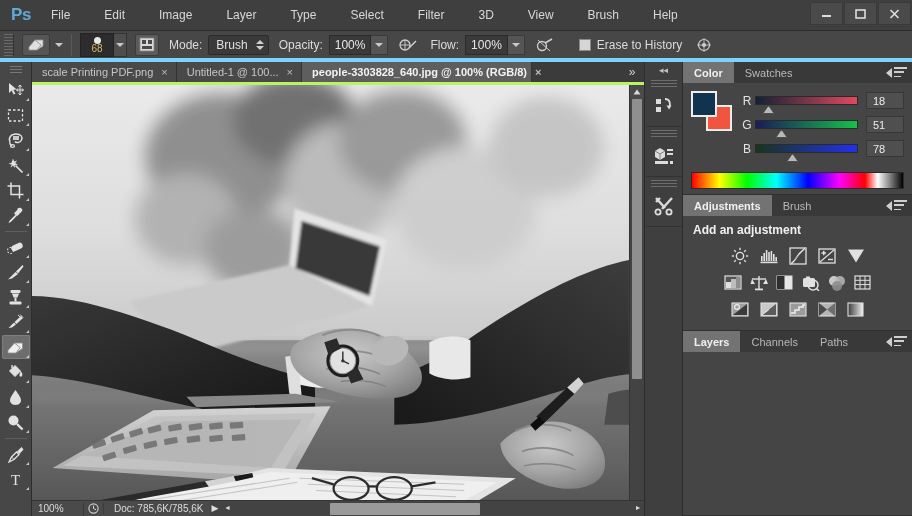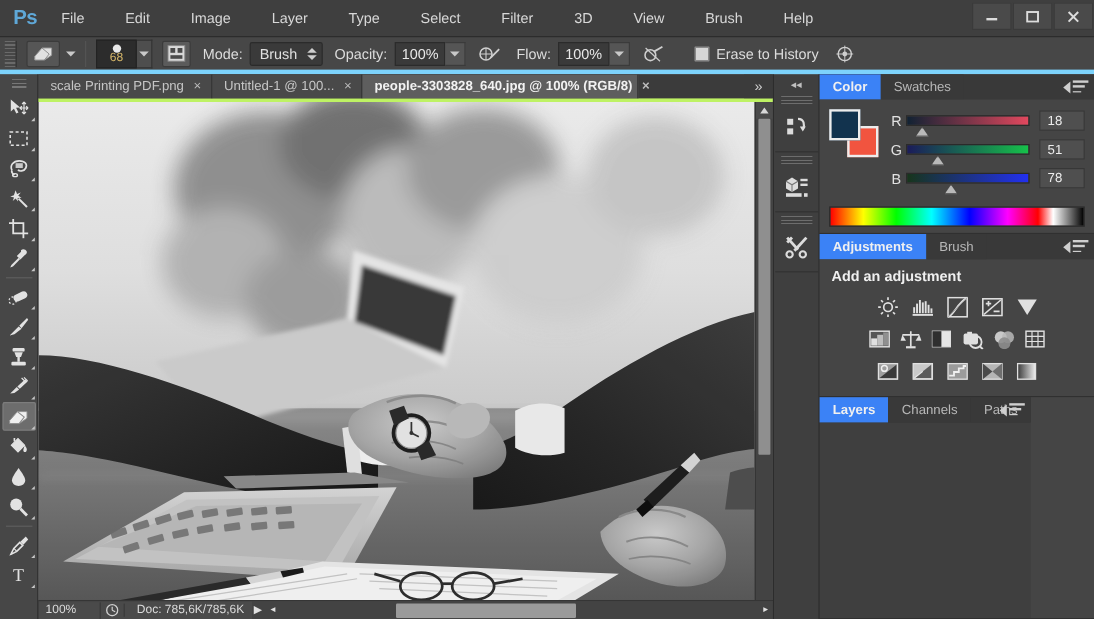--- a/index.html
+++ b/index.html
@@ -183,21 +183,21 @@
     border-left:1px solid #2c2c2c;
   }
   .panel { border-bottom:1px solid #303030; }
   .paneltabs {
     height:21px; background:#393939; display:flex; align-items:stretch; position:relative;
   }
   .ptab {
     padding:0 11px; display:flex;align-items:center; font-size:11px; color:#b8b8b8;
     background:#393939;
   }
-  .ptab.active { background:#3b82f6; color:#f0f0f0; font-weight:bold; }
+  .ptab.active { background:#737373; color:#f0f0f0; font-weight:bold; }
   .pmenu {
     position:absolute; right:5px; top:5px; width:13px; height:10px;
     display:flex; flex-direction:column; justify-content:space-between;
   }
   .pmenu i { display:block; height:1.5px; background:#cfcfcf; }
   .pmenu i:nth-child(1){width:13px}.pmenu i:nth-child(2){width:10px}.pmenu i:nth-child(3){width:7px}
   .pmenu-tri {
     position:absolute;right:20px;top:6px;
     width:0;height:0;border-top:5px solid transparent;border-bottom:5px solid transparent;border-right:6px solid #cfcfcf;
   }
@@ -942,21 +942,21 @@
                       <stop offset="100%" stop-color="#efefef"></stop>
                 </linearGradient>
                   </defs>
                 <rect x="1" y="1" width="15" height="13" fill="url(#gmg)" stroke="#e0e0e0" stroke-width="1.1"></rect>
               </svg>
             </div>
           </div>
         </div>
       </div>
 
-      <div class="panel" style="flex:1;display:flex;flex-direction:row;">
+      <div class="panel" style="flex:1;display:flex;flex-direction:column;">
         <div class="paneltabs">
           <div class="ptab active">Layers</div>
           <div class="ptab">Channels</div>
           <div class="ptab">Paths</div>
           <div class="pmenu">
               <i></i>
               <i></i>
               <i></i>
             </div>
           <div class="pmenu-tri"></div>

